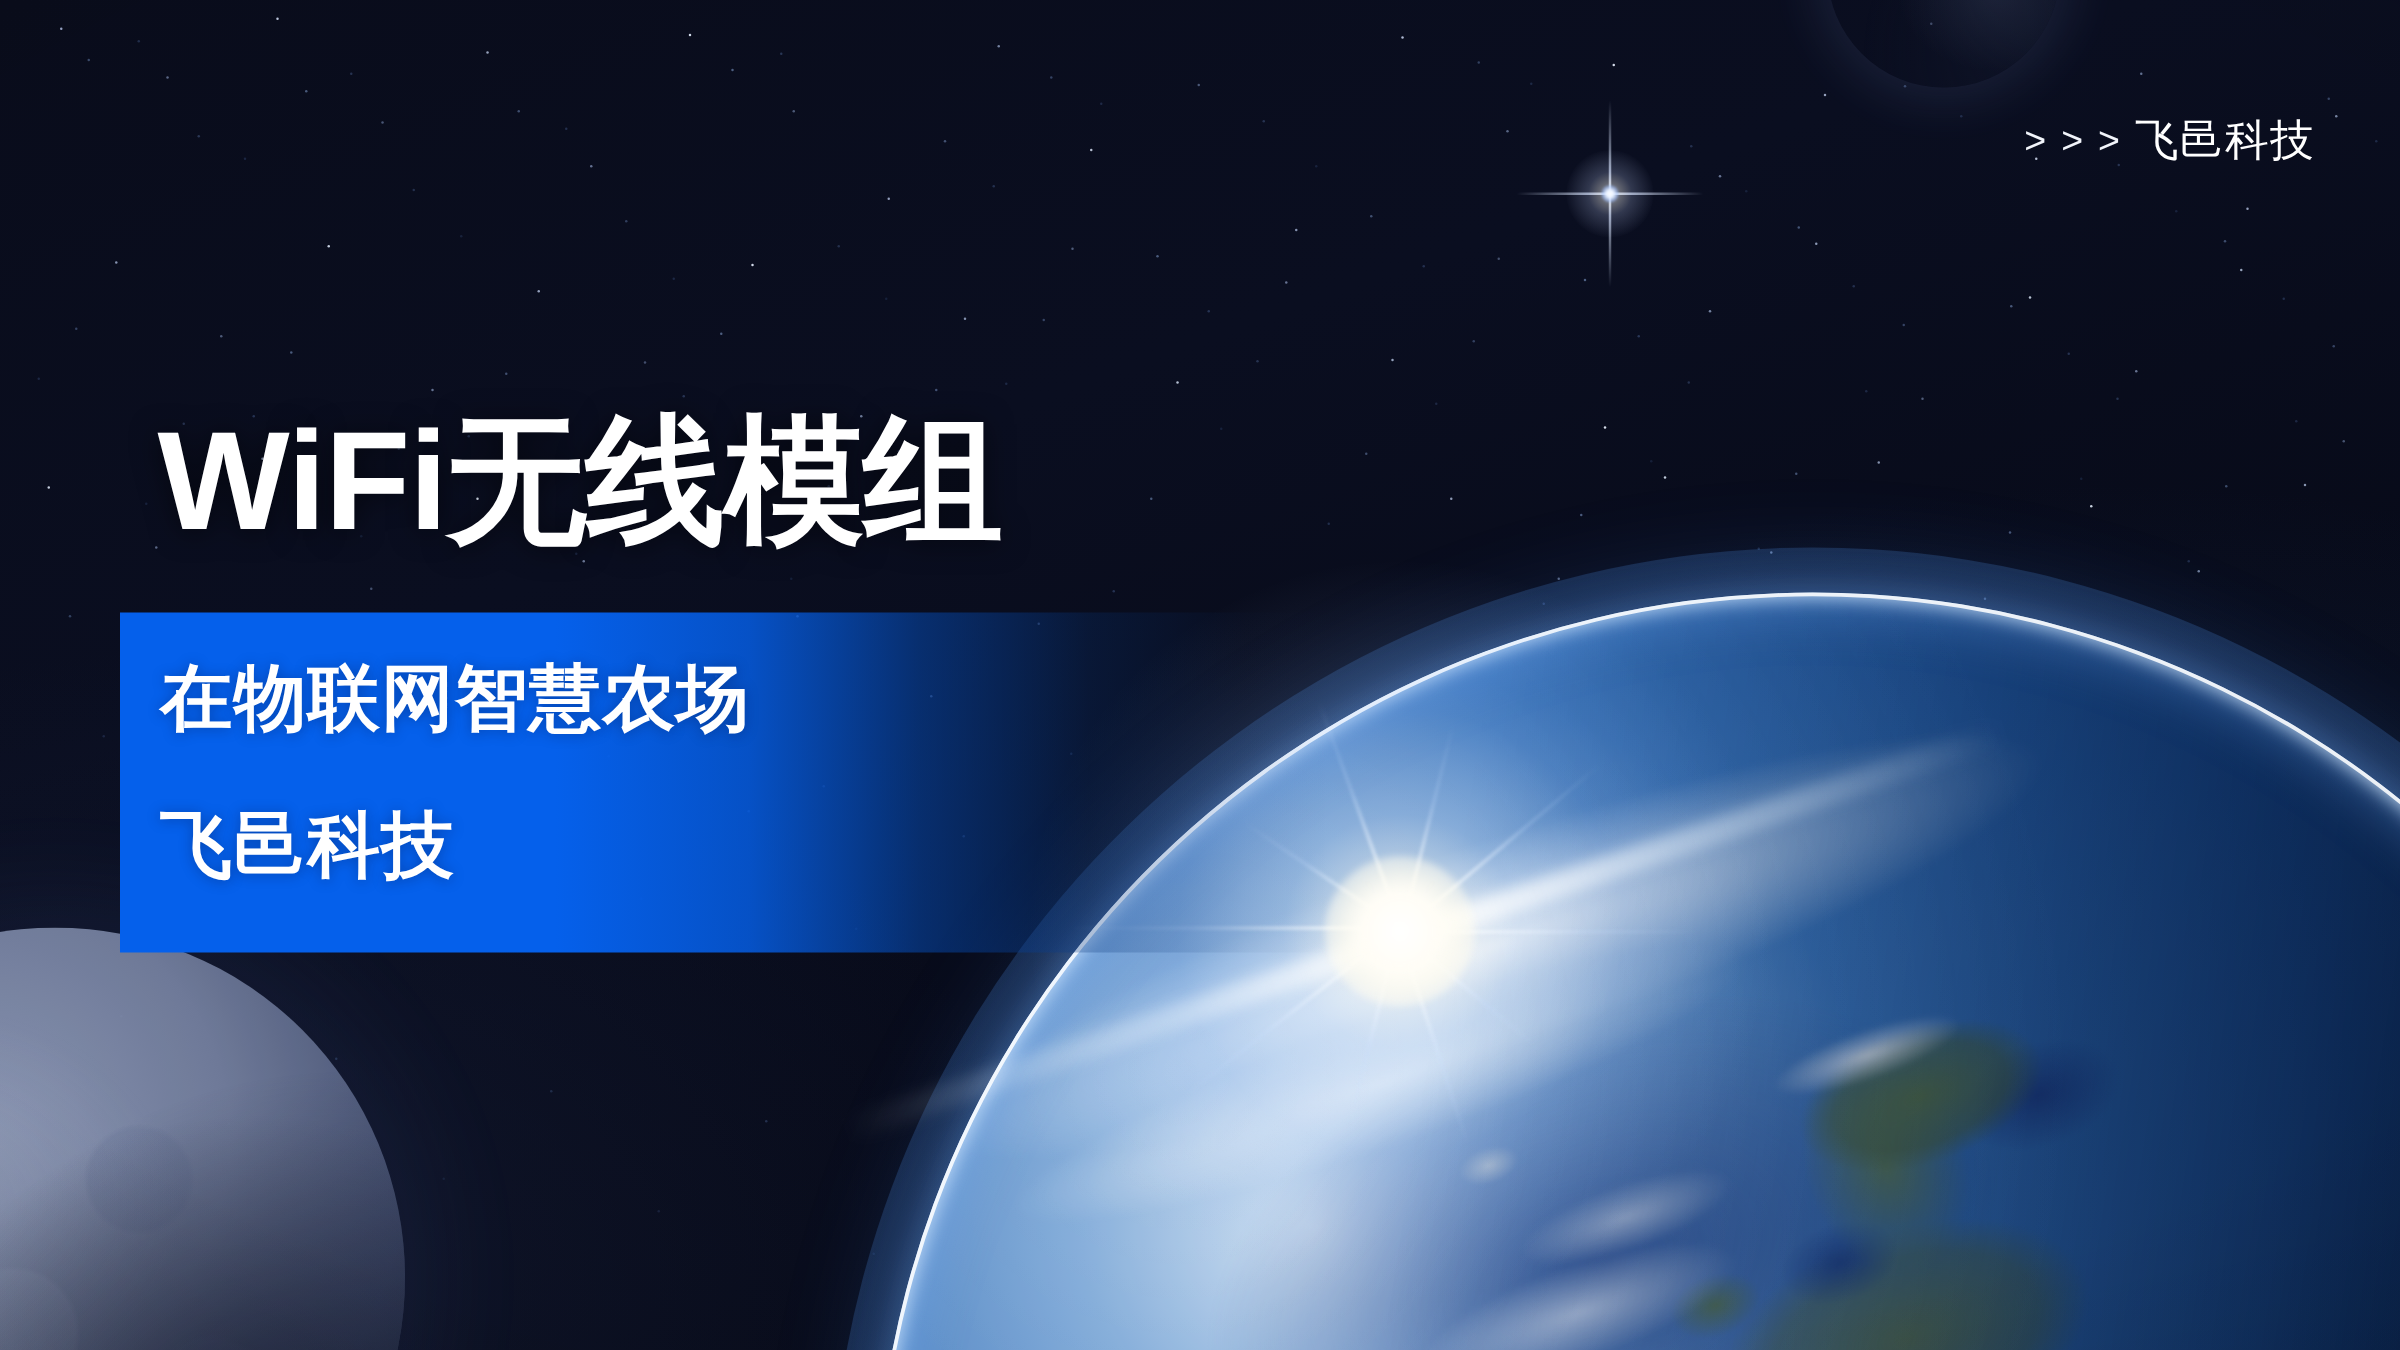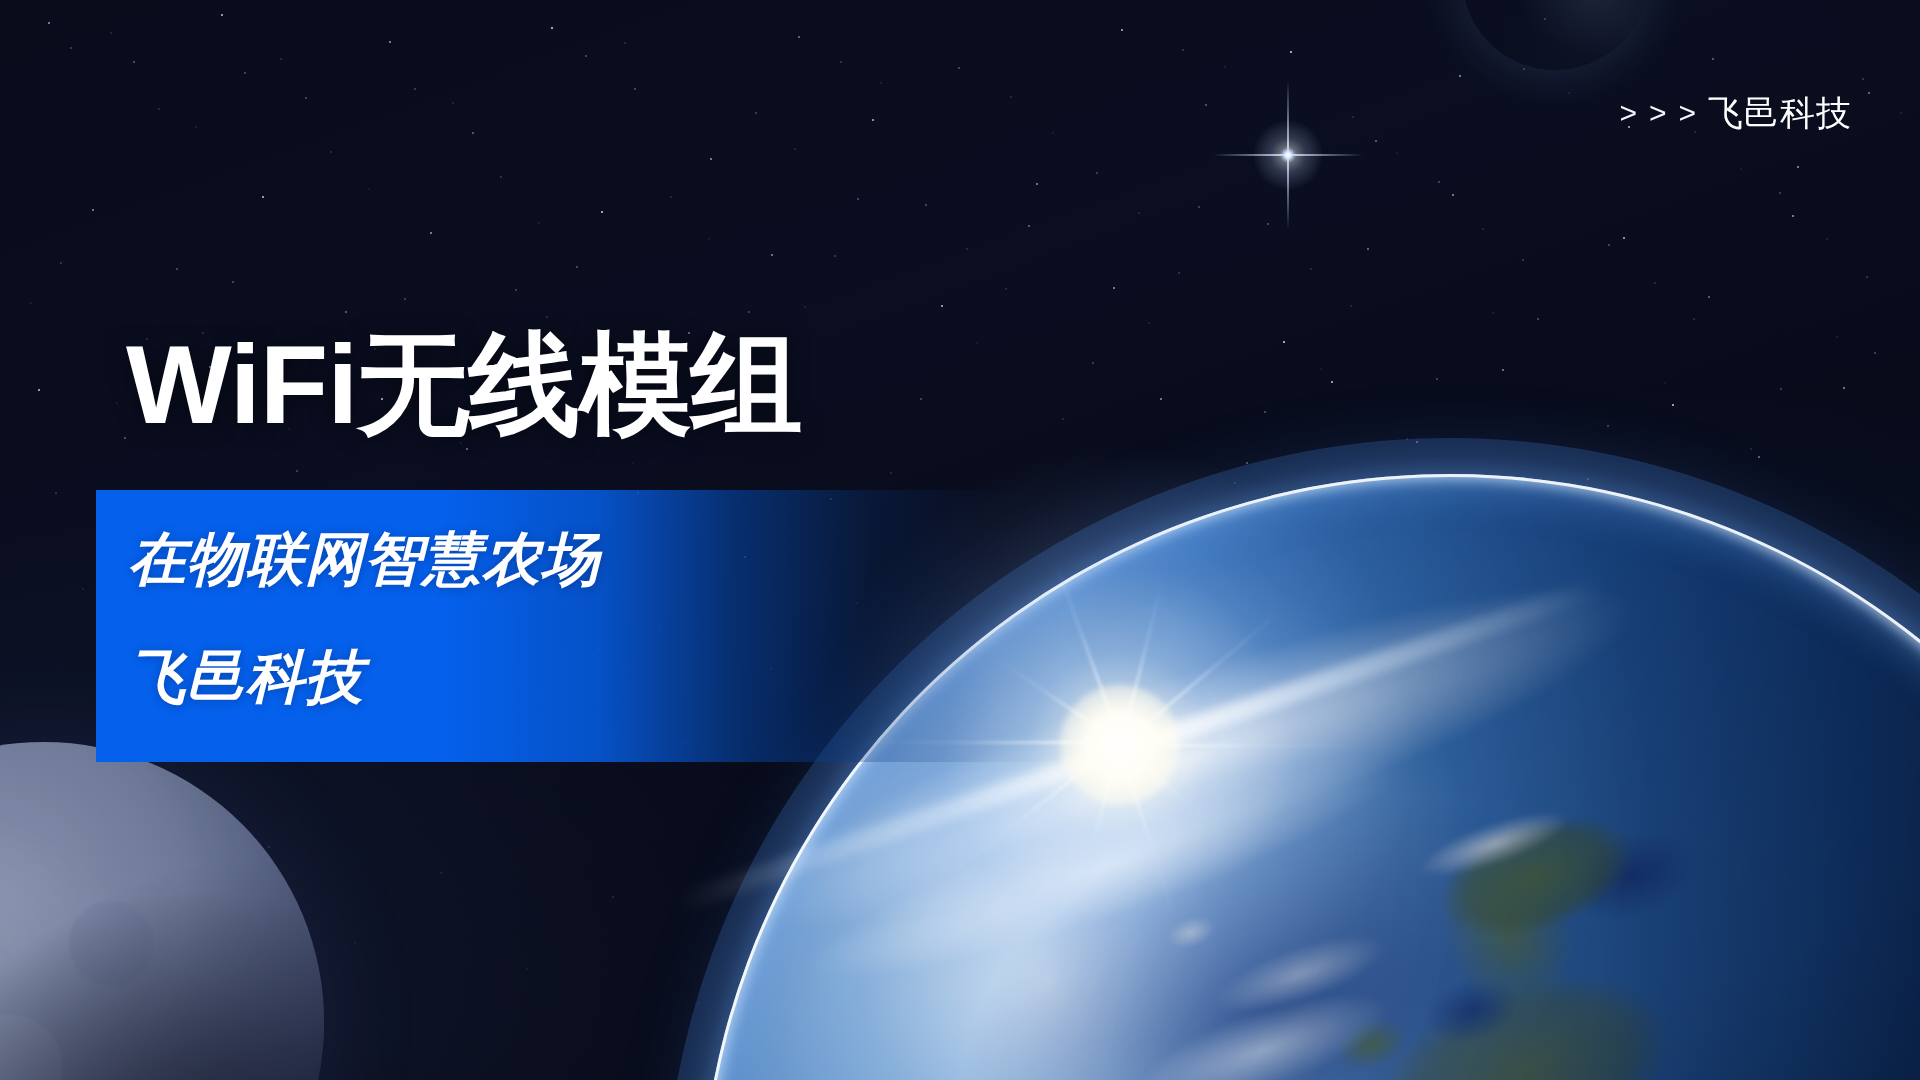--- a/index.html
+++ b/index.html
@@ -406,21 +406,20 @@
   .subpanel .line {
     position: absolute;
     left: 32px;
     color: #ffffff;
     font-size: 58px;
     font-weight: 700;
     letter-spacing: 1px;
     line-height: 1;
     white-space: nowrap;
     text-shadow: 0 1px 10px rgba(0,20,70,.35);
-    font-style: italic;
   }
   .subpanel .line1 { top: 40px; }
   .subpanel .line2 { top: 158px; }
 
   
   .vignette {
     position: absolute; inset: 0;
     pointer-events: none;
     background:
       radial-gradient(ellipse 120% 110% at 50% 45%, rgba(0,0,0,0) 52%, rgba(0,0,0,.30) 100%);

